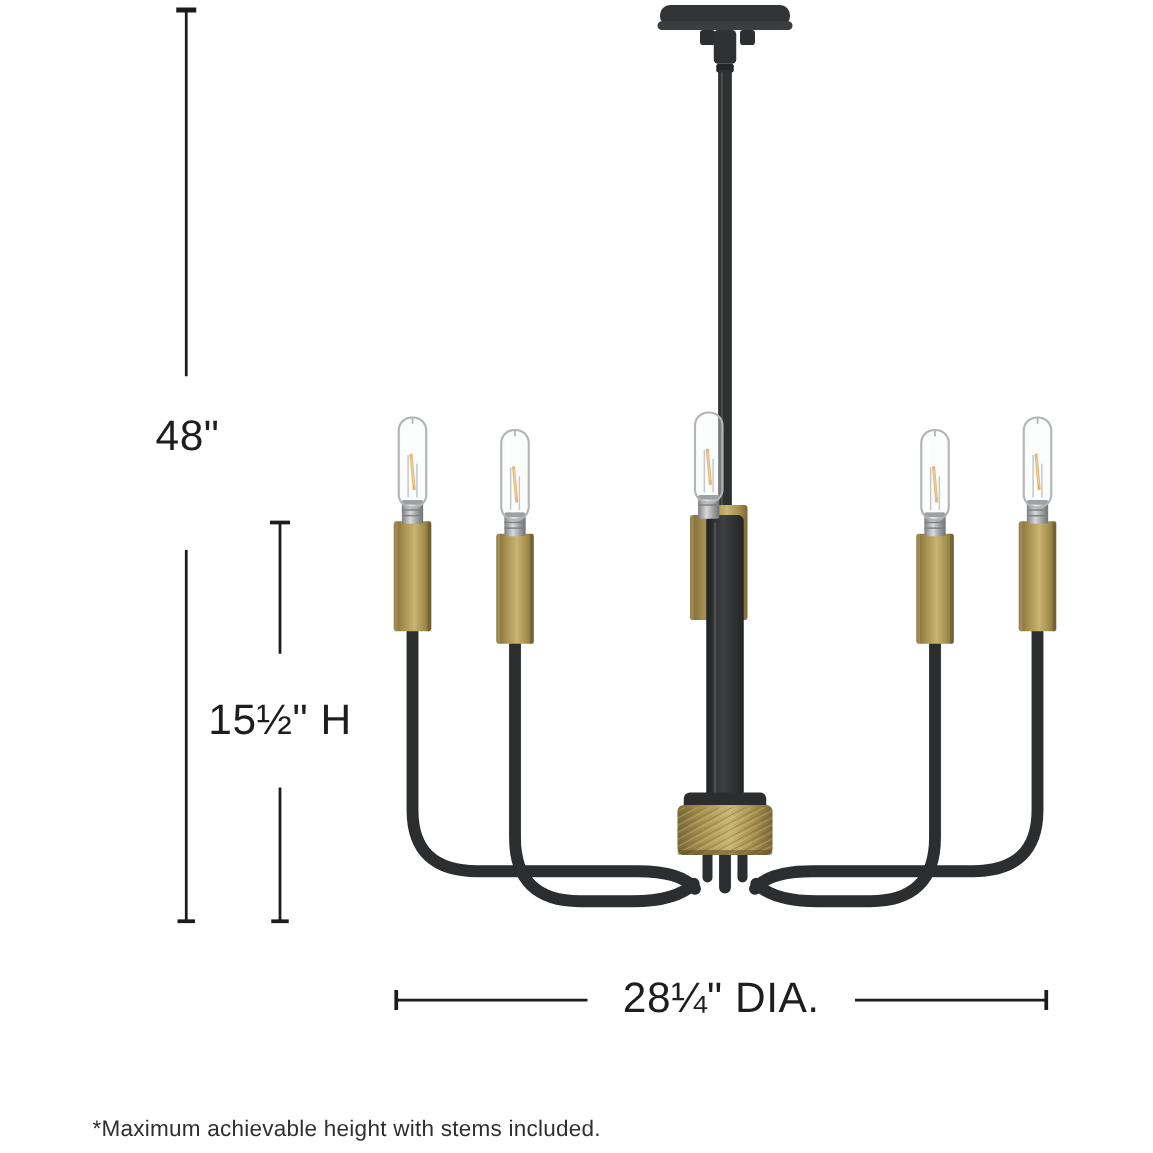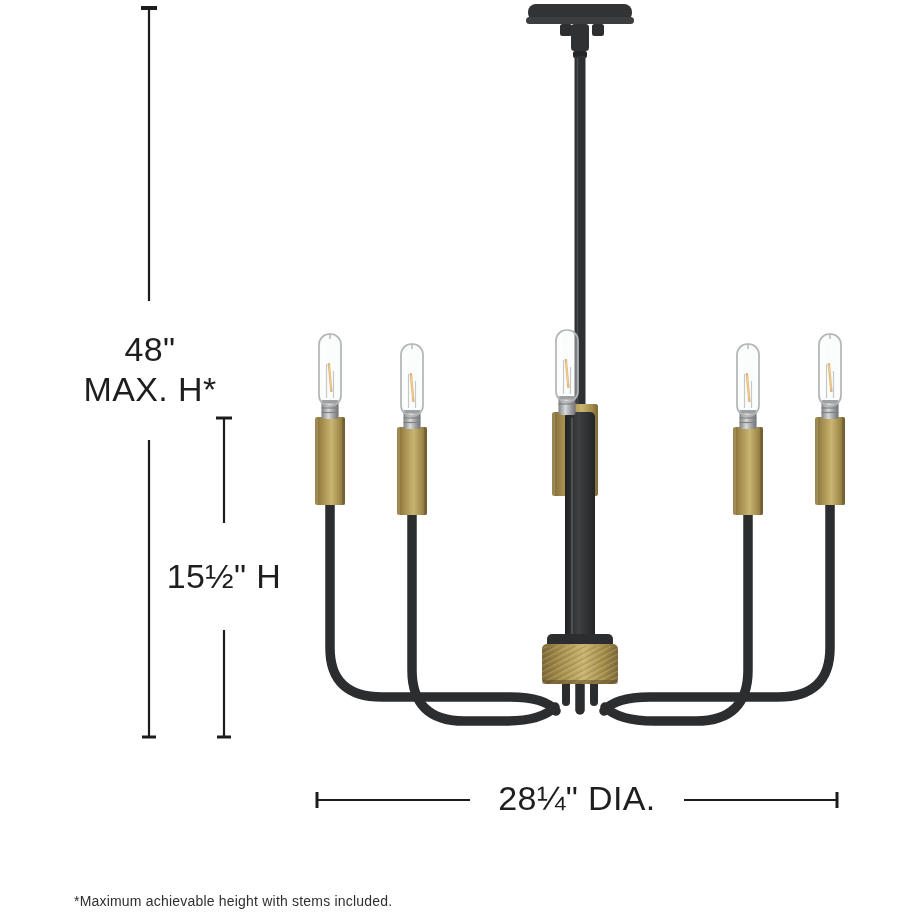--- a/index.html
+++ b/index.html
@@ -17,21 +17,21 @@
     font-size:34px;
     line-height:1.1;
     color:#1e1e20;
     letter-spacing:.4px;
     white-space:nowrap;
     text-align:center;
   }
   .footnote{
     position:absolute;
     left:74px;top:893px;
-    font-size:14px;
+    font-size:18px;
     color:#2f2f31;
     letter-spacing:.2px;
     white-space:nowrap;
   }
 </style>
 </head>
 <body>
 
 <div class="stage">
 
@@ -152,21 +152,20 @@
     <g>
       <use href="#candle-proto" x="330" y="418"></use>
       <use href="#candle-proto" x="412" y="428"></use>
       <use href="#candle-proto" x="748" y="428"></use>
       <use href="#candle-proto" x="830" y="418"></use>
     </g>
   </svg>
 
   <div class="dim-label" style="left:150px;top:350px;">48"</div>
 
-  <div class="dim-label" style="left:150px;top:390px;">MAX. H*</div>
 
   <div class="dim-label" style="left:224px;top:577px;">15½" H</div>
 
   <div class="dim-label" style="left:577px;top:799px;">28¼" DIA.</div>
 
   <div class="footnote">*Maximum achievable height with stems included.</div>
 
 </div>
 
 </body></html>

